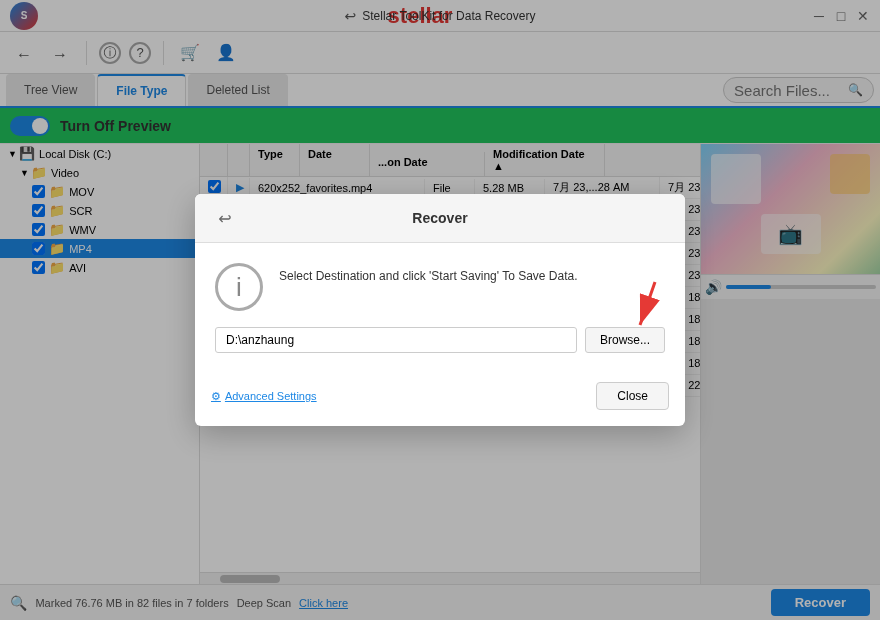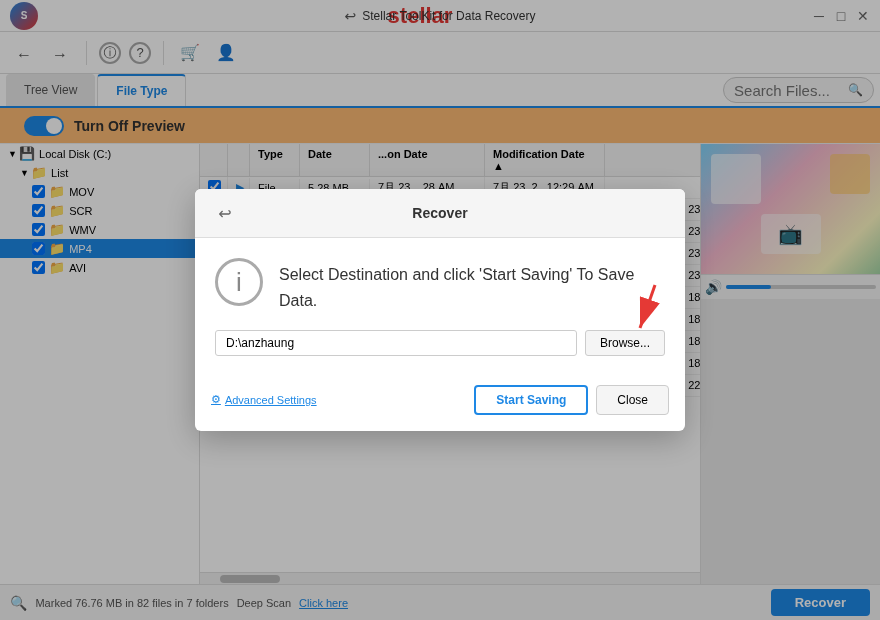--- a/index.html
+++ b/index.html
@@ -136,25 +136,25 @@
       border: none;
       background: none;
       outline: none;
       font-size: 15px;
       width: 110px;
       color: #666;
     }
 
     
     .preview-bar {
-      background: #fdba74;
+      background: #22c55e;
       height: 36px;
       display: flex;
       align-items: center;
-      padding: 0 24px;
+      padding: 0 10px;
       border-bottom: 1px solid #eee;
       gap: 10px;
     }
     .toggle-switch {
       width: 40px;
       height: 20px;
       background: #1e88e5;
       border-radius: 10px;
       position: relative;
       cursor: pointer;
@@ -355,21 +355,21 @@
       border: 3px solid #aaa;
       display: flex;
       align-items: center;
       justify-content: center;
       font-size: 26px;
       color: #888;
       font-weight: 300;
       flex-shrink: 0;
     }
     .modal-desc {
-      font-size: 16px;
+      font-size: 12px;
       color: #333;
       padding-top: 4px;
       line-height: 1.6;
     }
     .dest-row {
       display: flex;
       align-items: center;
       gap: 8px;
       margin-bottom: 5px;
     }
@@ -486,20 +486,23 @@
     <div class="toolbar-icon" style="font-size:16px;">👤</div>
   </div>
 
   <div class="tabbar">
     <div class="tab">
       <span>Tree View</span>
     </div>
     <div class="tab active">
       <span>File Type</span>
     </div>
+    <div class="tab">
+      <span>Deleted List</span>
+    </div>
     <div class="tab-search">
       <input type="text" placeholder="Search Files..." style="">
       <span style="color:#888;font-size:12px;">🔍</span>
     </div>
   </div>
 
   <div class="preview-bar">
     <div class="toggle-switch"></div>
     <span class="preview-label">Turn Off Preview</span>
   </div>
@@ -512,21 +515,21 @@
         <span class="indent" style="width:4px;"></span>
         <span class="arrow">▼</span>
         <span style="font-size:13px;margin-right:4px;">💾</span>
         <span>Local Disk (C:)</span>
       </div>
 
       <div class="tree-item">
         <span class="indent" style="width:16px;"></span>
         <span class="arrow">▼</span>
         <span style="font-size:13px;margin-right:4px;color:#f9a825;">📁</span>
-        <span>List</span>
+        <span>Video</span>
       </div>
 
       <div class="tree-item">
         <span class="indent" style="width:28px;"></span>
         <input type="checkbox" checked="" style="margin-right: 4px;">
         <span style="font-size:13px;margin-right:4px;color:#f9a825;">📁</span>
         <span>MOV</span>
       </div>
 
       <div class="tree-item">
@@ -557,27 +560,28 @@
         <span>AVI</span>
       </div>
     </div>
 
     <div class="file-list">
       <div class="file-list-header">
         <div class="col col-check"></div>
         <div class="col col-icon"></div>
         <div class="col col-type" style="cursor:pointer;">Type</div>
         <div class="col col-size" style="cursor:pointer;">Date</div>
-        <div class="col col-creation" style="cursor:pointer;">...on Date</div>
+        <div class="col col-creation" style="cursor:pointer;margin-top:8px;">...on Date</div>
         <div class="col col-modification" style="cursor:pointer;">Modification Date ▲</div>
       </div>
       <div class="file-list-body" id="file-rows">
       <div class="file-row">
       <div class="col col-check"><input type="checkbox" checked="" style=""></div>
       <div class="col col-icon" style="font-size:11px;color:#1e88e5;">▶</div>
+      <div class="col col-name">620x252_favorites.mp4</div>
       <div class="col col-type">File</div>
       <div class="col col-size">5.28 MB</div>
       <div class="col col-creation">7月 23,...28 AM</div>
       <div class="col col-modification">7月 23, 2...12:29 AM</div>
     </div>
           <div class="file-row">
       <div class="col col-check"><input type="checkbox" style=""></div>
       <div class="col col-icon" style="font-size:11px;color:#1e88e5;">▶</div>
       <div class="col col-name">620x252_p...rging.mp4</div>
       <div class="col col-type">File</div>
@@ -726,20 +730,19 @@
           </div>
         </div>
       </div>
 
       <div class="modal-footer">
         <div class="adv-settings">
           <span>⚙</span>
           <span>Advanced Settings</span>
         </div>
         <div class="footer-btns">
-          <button class="start-saving-btn">Start Saving</button>
           <button class="close-btn">Close</button>
         </div>
       </div>
     </div>
   </div>
 
 </div>
 
 </body></html>

